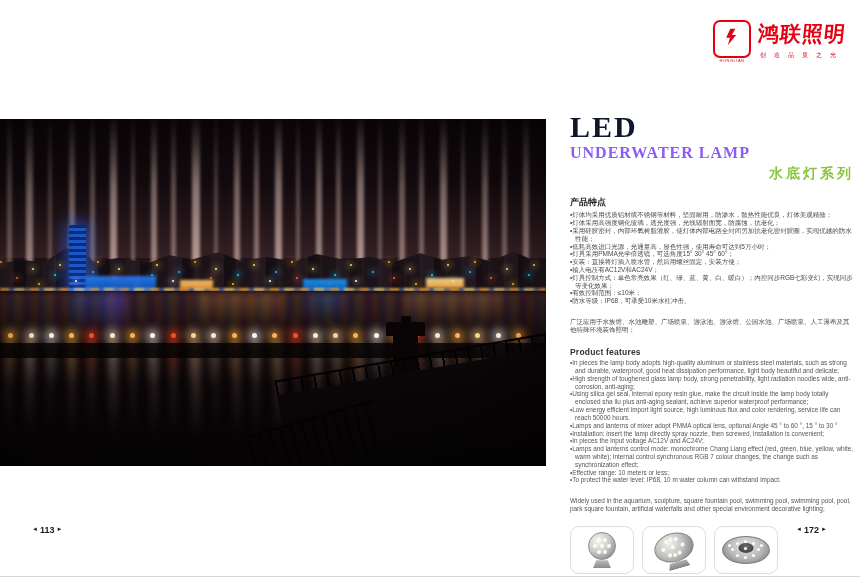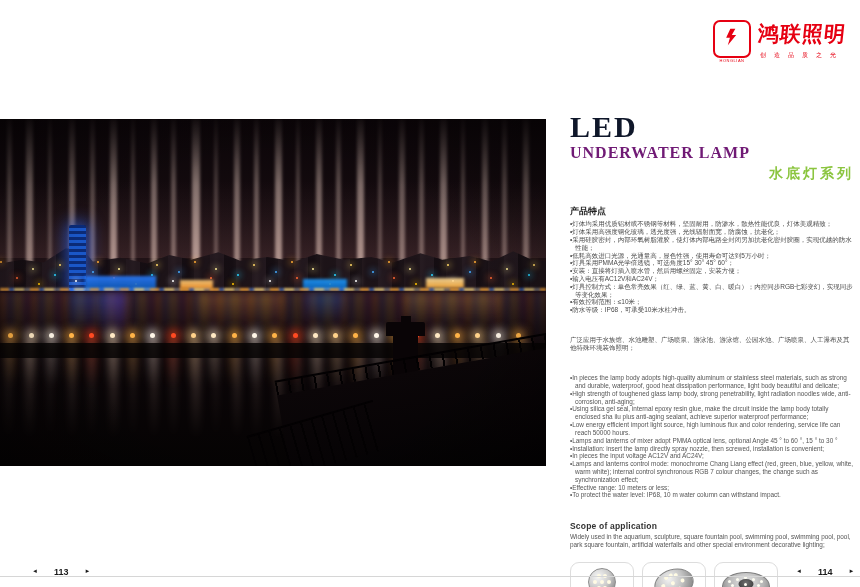--- a/index.html
+++ b/index.html
@@ -65,21 +65,21 @@
   .vignette{position:absolute;inset:0;
         background:radial-gradient(ellipse at 50% 52%,rgba(0,0,0,0) 55%,rgba(0,0,0,.38) 100%);}
 
   
   .right-col{position:absolute;left:570px;top:112px;width:284px;}
   .t-led{font-family:"Liberation Serif",serif;font-weight:bold;font-size:30px;line-height:1;
          letter-spacing:2px;}
   .t-sub{font-family:"Liberation Serif",serif;font-weight:bold;font-size:16px;line-height:1.15;
          letter-spacing:1px;margin-top:2px;}
   .t-cn{font-size:14px;font-weight:bold;letter-spacing:3px;margin-top:3px;text-align:right;}
-  .sec{margin-top:22px;}
+  .sec{margin-top:13px;}
   .sec-h-cn{font-size:9px;font-weight:bold;color:#222;margin-bottom:2px;}
   .sec-h-en{font-size:8.5px;font-weight:bold;color:#333;margin-bottom:2px;letter-spacing:.2px;}
   .li-cn{font-size:6.5px;color:#4a4a4a;line-height:1.2;text-indent:-5px;padding-left:5px;}
   .li-en{font-size:6.4px;color:#555;line-height:1.22;text-indent:-5px;padding-left:5px;}
   .body-cn{font-size:6.5px;color:#4a4a4a;line-height:1.25;}
   .body-en{font-size:6.4px;color:#555;line-height:1.25;}
   .thumbs{display:flex;gap:8px;margin-top:13px;}
   .thumb{width:62px;height:46px;border:1px solid #ddd;border-radius:9px;background:#fff;
          display:flex;align-items:center;justify-content:center;position:relative;}
   .lamp-front{width:26px;height:26px;border-radius:50%;position:relative;margin-bottom:8px;
@@ -104,22 +104,22 @@
          border:1px solid #7f7f7f;}
   .lamp-ring .hole{position:absolute;left:50%;top:42%;width:15px;height:10px;
          transform:translate(-50%,-50%);border-radius:50%;
          background:radial-gradient(ellipse at 50% 40%,#707070,#3f3f3f 80%);}
   .lamp-ring .dots{position:absolute;left:21px;top:10px;width:3px;height:3px;border-radius:50%;
          background:#fdfdf2;box-shadow:13px 1px 0 #fdfdf2,-13px 1px 0 #fdfdf2,8px 7px 0 #fdfdf2,
          -8px 7px 0 #fdfdf2,8px -5px 0 #fdfdf2,-8px -5px 0 #fdfdf2,0 9px 0 #fdfdf2,0 -7px 0 #fdfdf2,
          16px -3px 0 #fdfdf2,-16px -3px 0 #fdfdf2;}
 
   
-  .pager{position:absolute;top:567px;font-size:9px;font-weight:bold;color:#1a1a1a;
-         display:flex;gap:16px;}
+  .pager{position:absolute;top:525px;font-size:9px;font-weight:bold;color:#1a1a1a;
+         display:flex;gap:2px;}
   .pager .tri{font-size:6px;line-height:9px;}
   .pager-left{left:32px;}
   .pager-right{left:796px;}
   .bottom-rule{position:absolute;left:0;top:576px;width:860px;height:1px;background:#d6d6d6;}
 </style>
 </head>
 <body>
 
 <div class="page">
 
@@ -319,21 +319,21 @@
       <div class="rail"></div>
         <div class="posts"></div>
         <div class="deck"></div>
     </div>
     <div class="pier2"></div>
     <div class="vignette"></div>
   </div>
 
   <div class="right-col">
     <div class="t-led" style="color: #0f172a;">LED</div>
-    <div class="t-sub" style="color: #701a75;">UNDERWATER LAMP</div>
+    <div class="t-sub" style="color: #8b5cf6;">UNDERWATER LAMP</div>
     <div class="t-cn" style="color: rgb(139, 197, 63);">水底灯系列</div>
 
     <div class="sec">
       <div class="sec-h-cn">产品特点</div>
       <div>
           <div class="li-cn">•灯体均采用优质铝材或不锈钢等材料，坚固耐用，防渗水，散热性能优良，灯体美观精致；</div>
           <div class="li-cn">•灯体采用高强度钢化玻璃，透光度强，光线辐射面宽，防腐蚀，抗老化；</div>
           <div class="li-cn">•采用硅胶密封，内部环氧树脂灌胶，使灯体内部电路全封闭另加抗老化密封胶圈，实现优越的防水性能；</div>
           <div class="li-cn">•低耗高效进口光源，光通量高，显色性强，使用寿命可达到5万小时；</div>
           <div class="li-cn">•灯具采用PMMA光学倍透镜，可选角度15° 30° 45° 60°；</div>
@@ -343,36 +343,36 @@
           <div class="li-cn">•有效控制范围：≤10米；</div>
           <div class="li-cn">•防水等级：IP68，可承受10米水柱冲击。</div>
         </div>
     </div>
 
     <div class="sec">
       <div class="body-cn">广泛应用于水族馆、水池雕塑、广场喷泉、游泳池、游泳馆、公园水池、广场喷泉、人工瀑布及其他特殊环境装饰照明；</div>
     </div>
 
     <div class="sec">
+      <div class="sec-h-en">Product features</div>
       <div>
           <div class="li-en">•In pieces the lamp body adopts high-quality aluminum or stainless steel materials, such as strong and durable, waterproof, good heat dissipation performance, light body beautiful and delicate;</div>
           <div class="li-en">•High strength of toughened glass lamp body, strong penetrability, light radiation noodles wide, anti-corrosion, anti-aging;</div>
           <div class="li-en">•Using silica gel seal, internal epoxy resin glue, make the circuit inside the lamp body totally enclosed sha ilu plus anti-aging sealant, achieve superior waterproof performance;</div>
           <div class="li-en">•Low energy efficient import light source, high luminous flux and color rendering, service life can reach 50000 hours.</div>
           <div class="li-en">•Lamps and lanterns of mixer adopt PMMA optical lens, optional Angle 45 ° to 60 °, 15 ° to 30 °</div>
           <div class="li-en">•Installation: insert the lamp directly spray nozzle, then screwed, installation is convenient;</div>
           <div class="li-en">•In pieces the input voltage AC12V and AC24V;</div>
           <div class="li-en">•Lamps and lanterns control mode: monochrome Chang Liang effect (red, green, blue, yellow, white, warm white); internal control synchronous RGB 7 colour changes, the change such as synchronization effect;</div>
           <div class="li-en">•Effective range: 10 meters or less;</div>
           <div class="li-en">•To protect the water level: IP68, 10 m water column can withstand impact.</div>
         </div>
     </div>
 
     <div class="sec">
-      <div class="sec-h-en">Scope of application</div>
       <div class="body-en">Widely used in the aquarium, sculpture, square fountain pool, swimming pool, swimming pool, pool, park square fountain, artificial waterfalls and other special environment decorative lighting;</div>
     </div>
 
     <div class="thumbs">
       <div class="thumb">
         <div class="lamp-front">
           <div class="dots"></div>
             <div class="mount"></div>
         </div>
       </div>
@@ -391,18 +391,18 @@
     </div>
   </div>
 
   <div class="pager pager-left">
     <span class="tri">◄</span>
     <span>113</span>
     <span class="tri">►</span>
   </div>
   <div class="pager pager-right">
     <span class="tri">◄</span>
-    <span>114</span>
+    <span>172</span>
     <span class="tri">►</span>
   </div>
 
   <div class="bottom-rule"></div>
 </div>
 
 </body></html>

